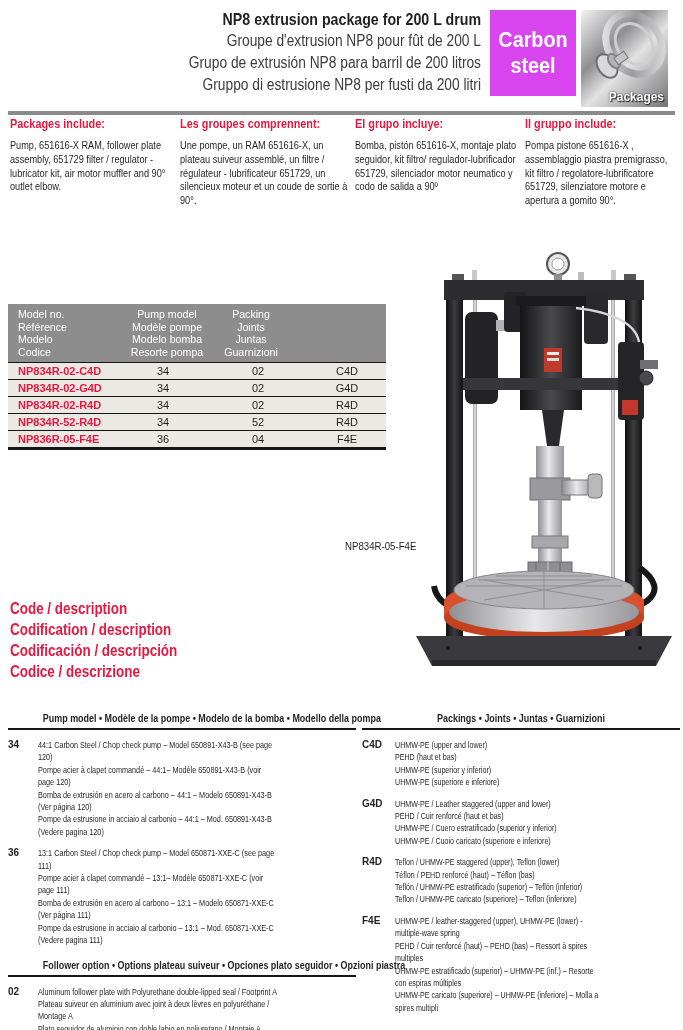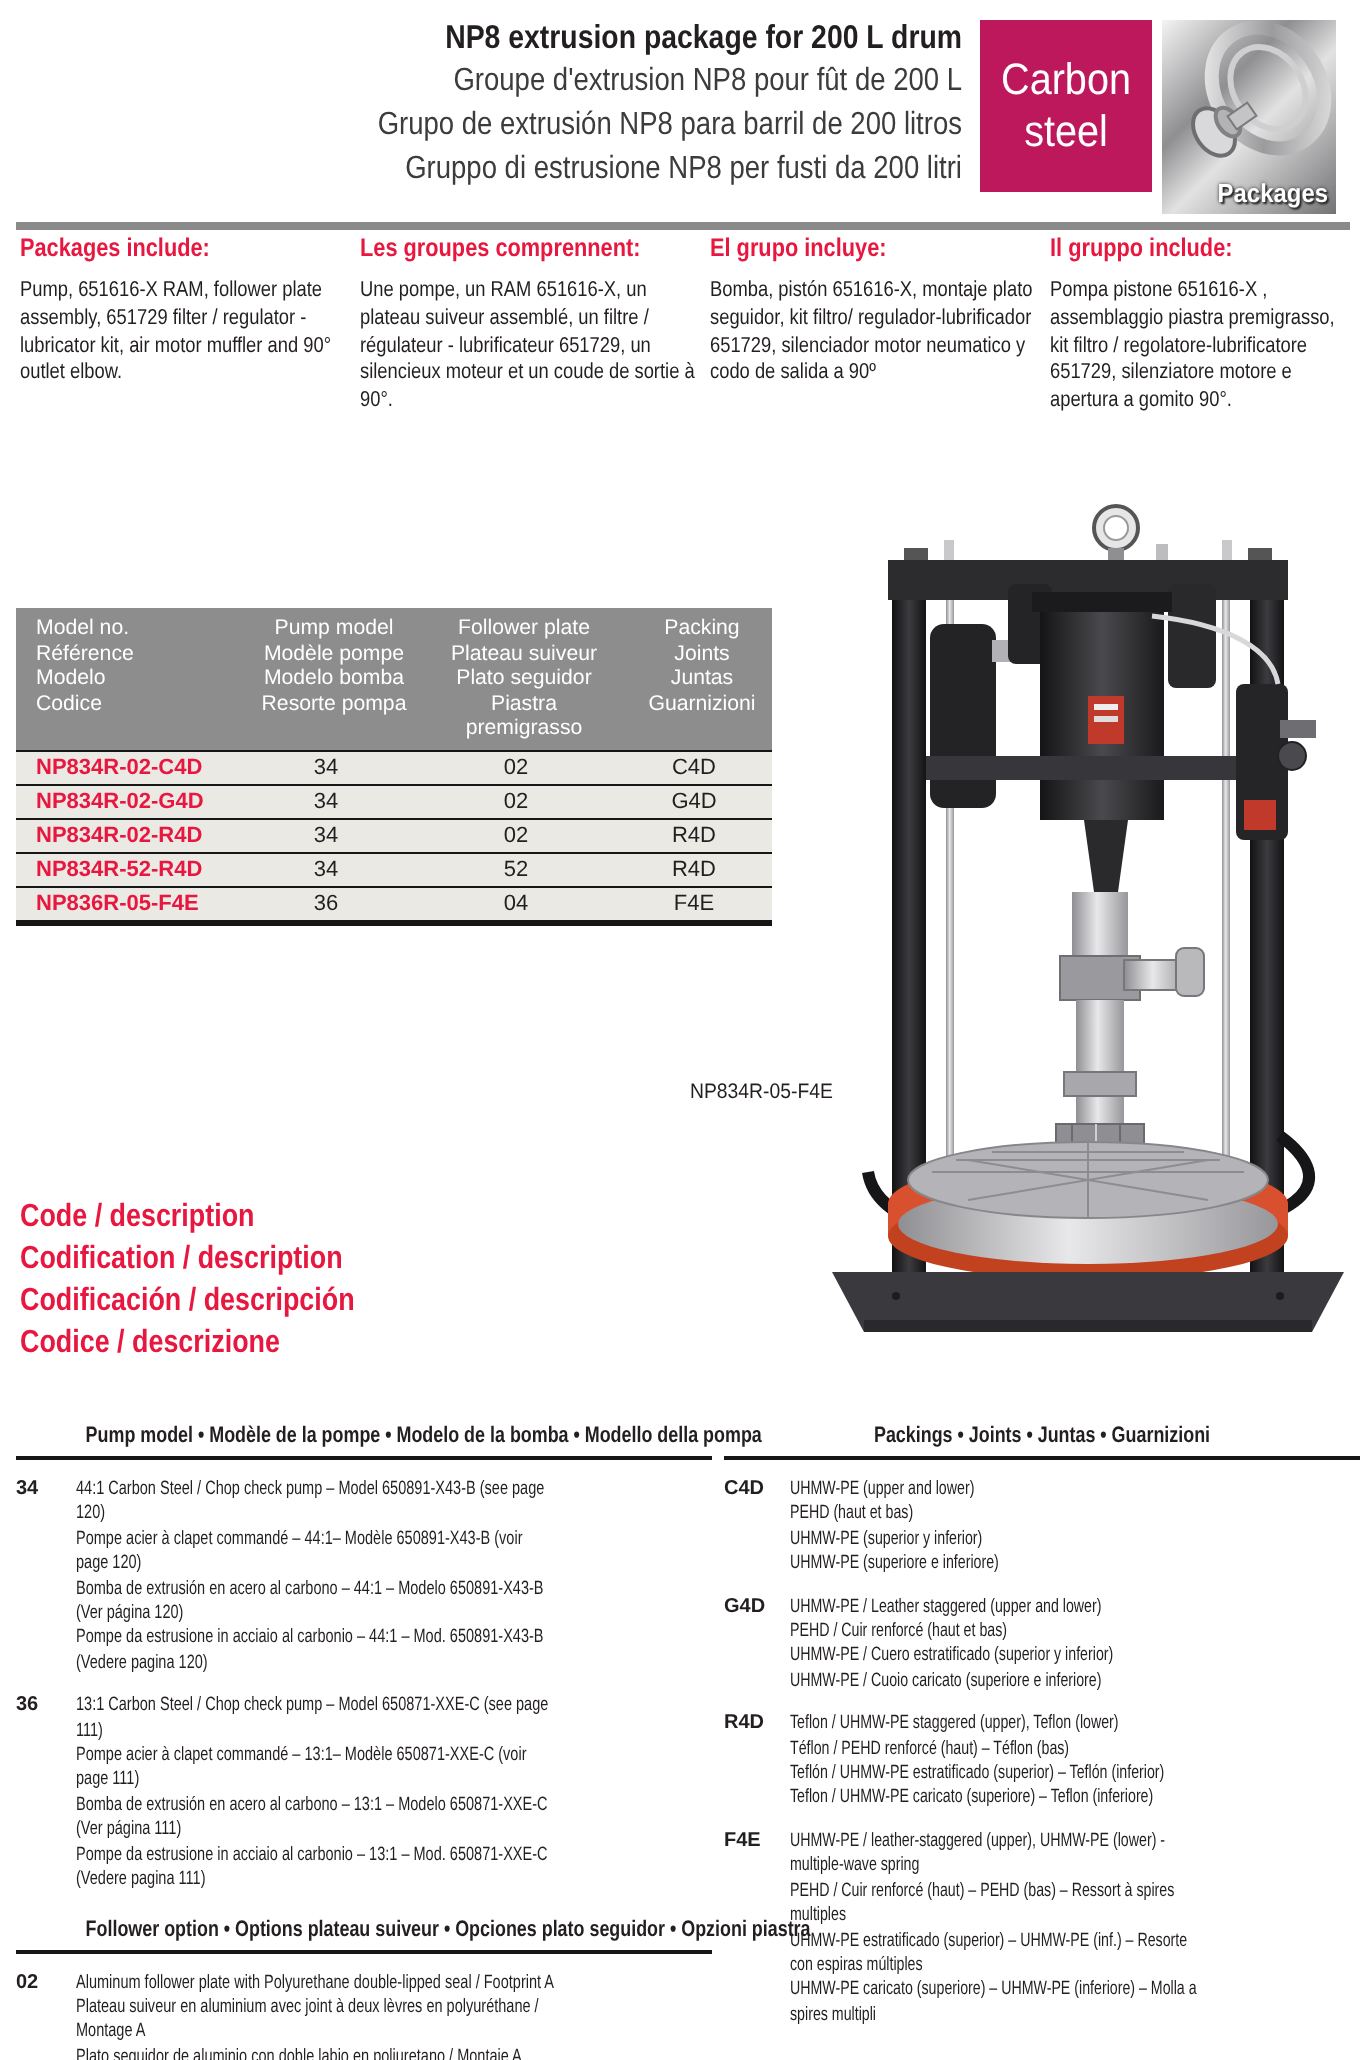--- a/index.html
+++ b/index.html
@@ -5,22 +5,22 @@
   html,body{margin:0;padding:0;background:#ffffff;}
   #page{position:relative;width:683px;height:1030px;background:#fff;overflow:hidden;
         font-family:"Liberation Sans", sans-serif;color:#231f20;}
 
   
   .title-block{position:absolute;top:8px;left:0;width:481px;text-align:right;
                transform:scaleX(0.86);transform-origin:100% 0;}
   .title-main{font-size:16.5px;font-weight:bold;line-height:22px;color:#231f20;}
   .title-sub{font-size:16px;line-height:22px;color:#3c3c3c;}
 
-  .badge-carbon{position:absolute;left:490px;top:10px;width:86px;height:86px;background:#be185d;
-                color:#fff;font-weight:normal;font-size:22px;line-height:26px;display:flex;
+  .badge-carbon{position:absolute;left:490px;top:10px;width:86px;height:86px;background:#d946ef;
+                color:#fff;font-weight:bold;font-size:22px;line-height:26px;display:flex;
                 align-items:center;justify-content:center;text-align:center;
                 transform:scaleX(1);}
   .badge-carbon span{display:block;transform:scaleX(0.9);}
   .badge-packages{position:absolute;left:581px;top:10px;width:87px;height:97px;
                   background:linear-gradient(135deg,#f4f4f4 0%,#8f8f92 35%,#e2e2e2 55%,#737376 100%);
                   overflow:hidden;}
   .badge-packages .label{position:absolute;right:4px;bottom:3px;color:#fff;font-weight:bold;
                   font-size:13px;text-shadow:0 0 2px #333,1px 1px 1px #222;transform:scaleX(0.92);transform-origin:100% 100%;}
 
   .top-rule{position:absolute;top:111px;left:8px;width:667px;height:4px;background:#8a8a8a;}
@@ -137,26 +137,20 @@
         <div>Model no.</div>
           <div>Référence</div>
         <div>Modelo</div>
           <div>Codice</div>
       </div>
       <div class="mt-cell c2">
         <div>Pump model</div>
           <div>Modèle pompe</div>
         <div>Modelo bomba</div>
           <div>Resorte pompa</div>
-      </div>
-      <div class="mt-cell c3">
-        <div>Follower plate</div>
-          <div>Plateau suiveur</div>
-        <div>Plato seguidor</div>
-          <div>Piastra premigrasso</div>
       </div>
       <div class="mt-cell c4">
         <div>Packing</div>
           <div>Joints</div>
         <div>Juntas</div>
           <div>Guarnizioni</div>
       </div>
     </div>
     <div class="mt-body">
       <div class="mt-row">

